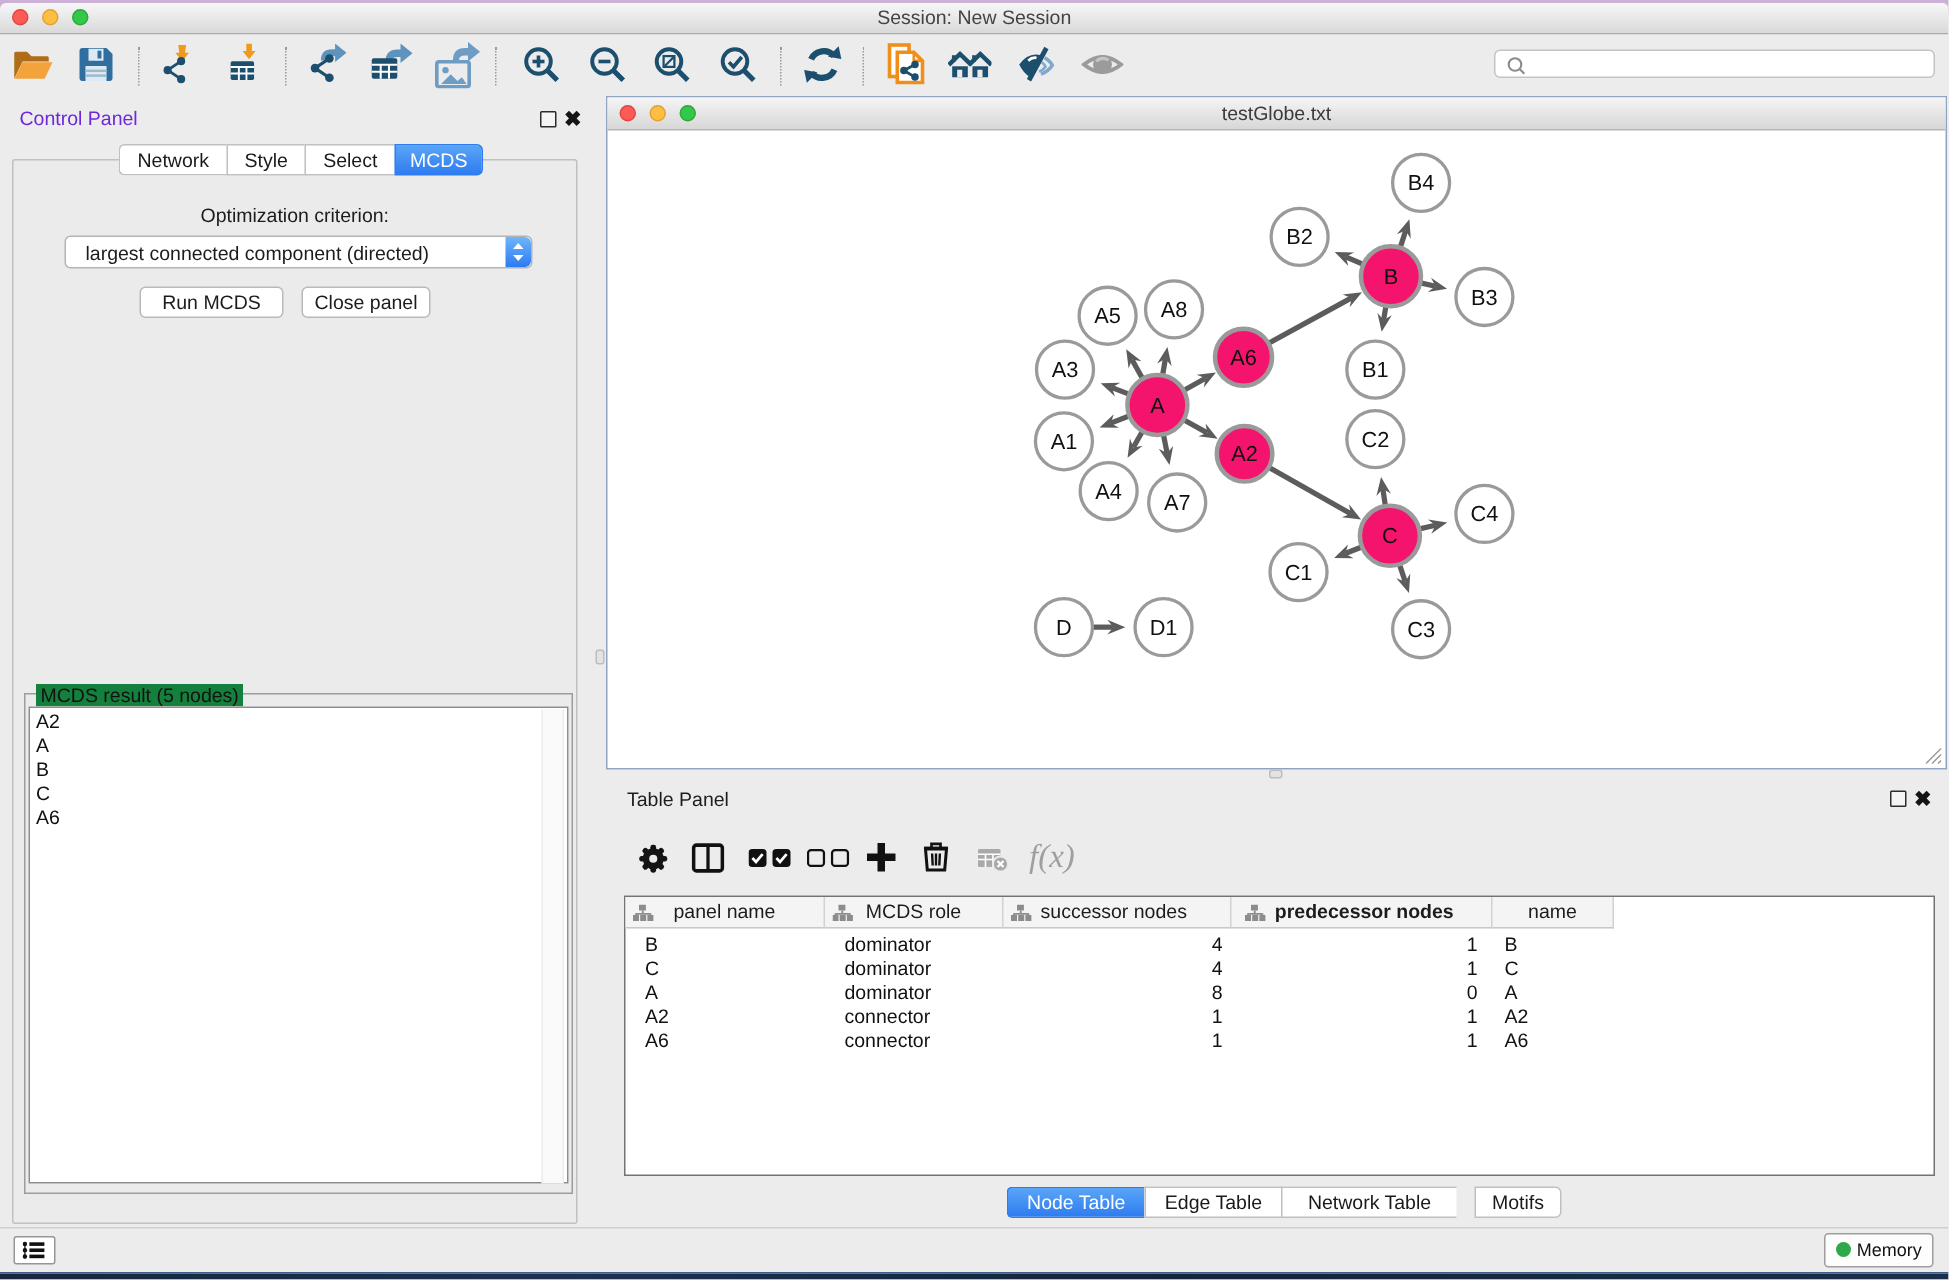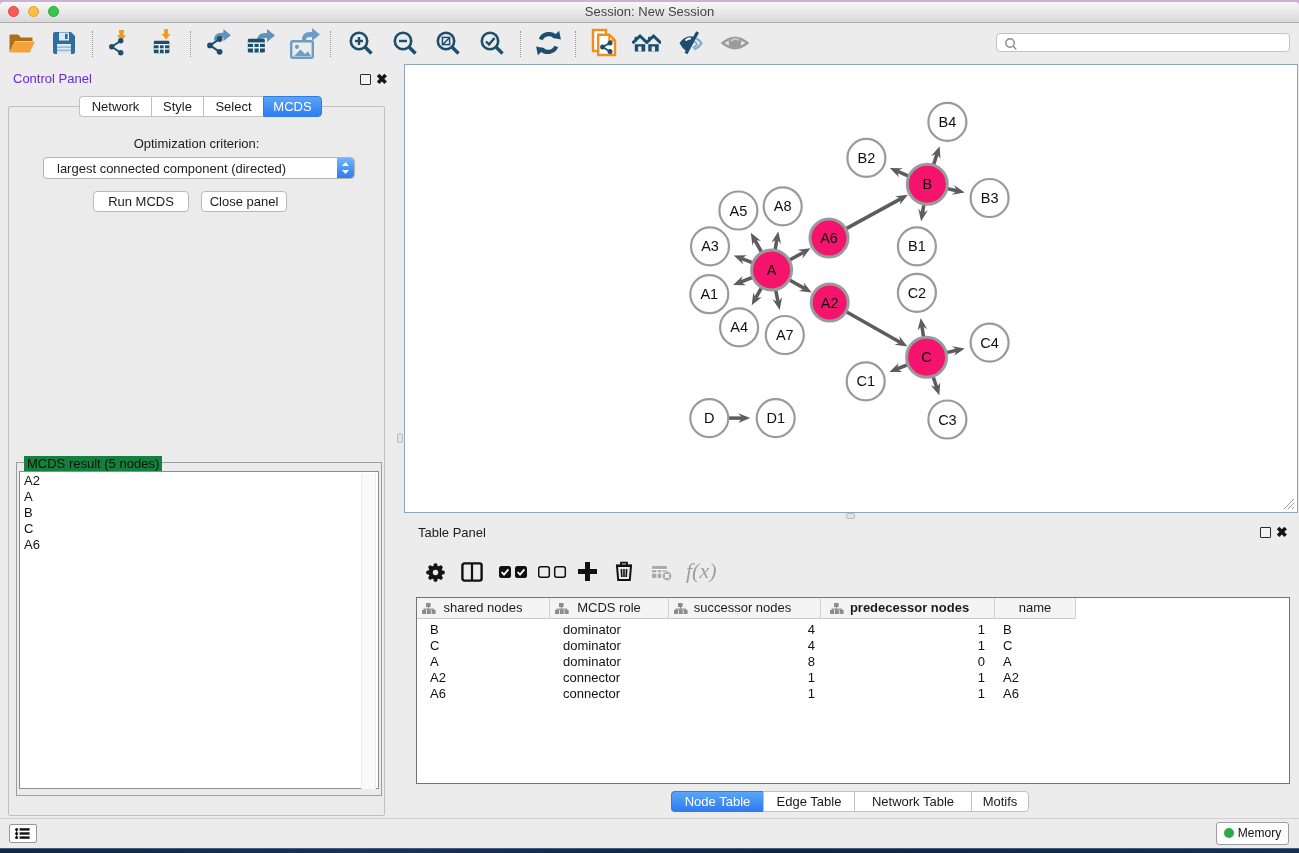--- a/index.html
+++ b/index.html
@@ -254,20 +254,26 @@
 <div class="abs" id="listbox">
   <div class="sb"></div>
   <div class="it" style="top:1px;">A2</div>
   <div class="it" style="top:17px;">A</div>
   <div class="it" style="top:33px;">B</div>
   <div class="it" style="top:49px;">C</div>
   <div class="it" style="top:65px;">A6</div>
 </div>
 
 <div class="abs" id="netwin">
+  <div id="netbar">
+    <div class="abs light" style="left:8px; top:5px; background:#fc5b57; border:0.5px solid #e14640;"></div>
+    <div class="abs light" style="left:28px; top:5px; background:#fdbe41; border:0.5px solid #e0a235;"></div>
+    <div class="abs light" style="left:48px; top:5px; background:#34c84a; border:0.5px solid #2aa83b;"></div>
+    <div class="title">testGlobe.txt</div>
+  </div>
   <svg id="graph" width="892" height="425" viewBox="0 0 892 425">
 <line x1="348.8" y1="188.5" x2="334.5" y2="194.1" stroke="#5c5c5c" stroke-width="3.5"></line>
 <polygon points="327.1,197.0 336.5,188.1 334.5,194.1 340.0,197.2" fill="#5c5c5c"></polygon>
 <line x1="348.8" y1="175.6" x2="335.3" y2="170.4" stroke="#5c5c5c" stroke-width="3.5"></line>
 <polygon points="327.8,167.5 340.8,167.2 335.2,170.4 337.3,176.4" fill="#5c5c5c"></polygon>
 <line x1="356.7" y1="197.7" x2="349.6" y2="210.2" stroke="#5c5c5c" stroke-width="3.5"></line>
 <polygon points="345.7,217.2 347.3,204.4 349.6,210.3 355.8,209.2" fill="#5c5c5c"></polygon>
 <line x1="356.8" y1="166.3" x2="348.7" y2="151.8" stroke="#5c5c5c" stroke-width="3.5"></line>
 <polygon points="344.8,144.8 355.0,152.9 348.7,151.7 346.4,157.6" fill="#5c5c5c"></polygon>
 <line x1="369.2" y1="199.6" x2="372.1" y2="214.2" stroke="#5c5c5c" stroke-width="3.5"></line>
@@ -401,21 +407,21 @@
         <line x1="6" y1="6.5" x2="6" y2="15"></line>
         <line x1="11" y1="6.5" x2="11" y2="15"></line>
       </g>
       <circle cx="16" cy="13" r="5" fill="#a9a9a9" stroke="#ebebeb" stroke-width="1.2"></circle>
       <path d="M14 11 L18 15 M18 11 L14 15" stroke="#fff" stroke-width="1.5"></path>
     </svg>
 <div class="abs" style="left:686px; top:558px; font-family:'Liberation Serif',serif; font-style:italic; font-size:22px; color:#9f9f9f;">f(x)</div>
   </div>
 <div class="abs" id="tbl">
   <div id="tblhead" style="width:659px;"></div>
-  <div class="th" style="left:0px;width:133px;">shared nodes</div>
+  <div class="th" style="left:0px;width:133px;">panel name</div>
 <svg class="abs" style="left:5px;top:5px" width="14" height="11" viewBox="0 0 14 11">
       <g fill="#8c8c8c">
         <rect x="4" y="0" width="4.6" height="4"></rect>
         <rect x="0" y="7" width="4" height="4"></rect>
         <rect x="4.8" y="7" width="4" height="4"></rect>
         <rect x="9.6" y="7" width="4" height="4"></rect>
         <line x1="6.5" y1="4" x2="6.5" y2="6" stroke="#8c8c8c" stroke-width="1.2"></line>
         <line x1="2" y1="7" x2="2" y2="5.8" stroke="#8c8c8c" stroke-width="1.2"></line>
         <line x1="11.6" y1="7" x2="11.6" y2="5.8" stroke="#8c8c8c" stroke-width="1.2"></line>
         <line x1="2" y1="6.2" x2="11.6" y2="6.2" stroke="#8c8c8c" stroke-width="1.2"></line>
@@ -484,21 +490,21 @@
 <div class="td" style="left:13px;top:88px;">A6</div>
 <div class="td" style="left:146px;top:88px;">connector</div>
 <div class="td" style="left:252px;width:146px;top:88px;text-align:right;">1</div>
 <div class="td" style="left:408px;width:160px;top:88px;text-align:right;">1</div>
 <div class="td" style="left:586px;top:88px;">A6</div>
 </div>
 <div class="abs tabs bt">
   <div class="tab act first" style="width:92px;">Node Table</div>
     <div class="tab" style="width:91px;">Edge Table</div>
     <div class="tab" style="width:117px;">Network Table</div>
-    <div class="tab last" style="width:58px;">Motifs</div>
+    <div class="tab last" style="width:58px;margin-left:12px;">Motifs</div>
 </div>
 <div class="abs" id="statusline"></div>
 <div class="abs" style="left:846px; top:513px; width:9px; height:6px; background:#e3e3e3; border:1px solid #bdbdbd; border-radius:2px;"></div>
 <div class="abs" style="left:397px; top:433px; width:6px; height:10px; background:#e3e3e3; border:1px solid #bdbdbd; border-radius:2px;"></div>
 <div class="abs" id="sbtn">
     <svg width="15" height="13" style="position:absolute;left:5px;top:1.5px" viewBox="0 0 15 13">
       <line x1="1.6" y1="1" x2="1.6" y2="12" stroke="#111" stroke-width="0.8"></line>
       <g fill="#111">
         <circle cx="1.6" cy="2.4" r="1.5"></circle>
         <circle cx="1.6" cy="6.5" r="1.5"></circle>

